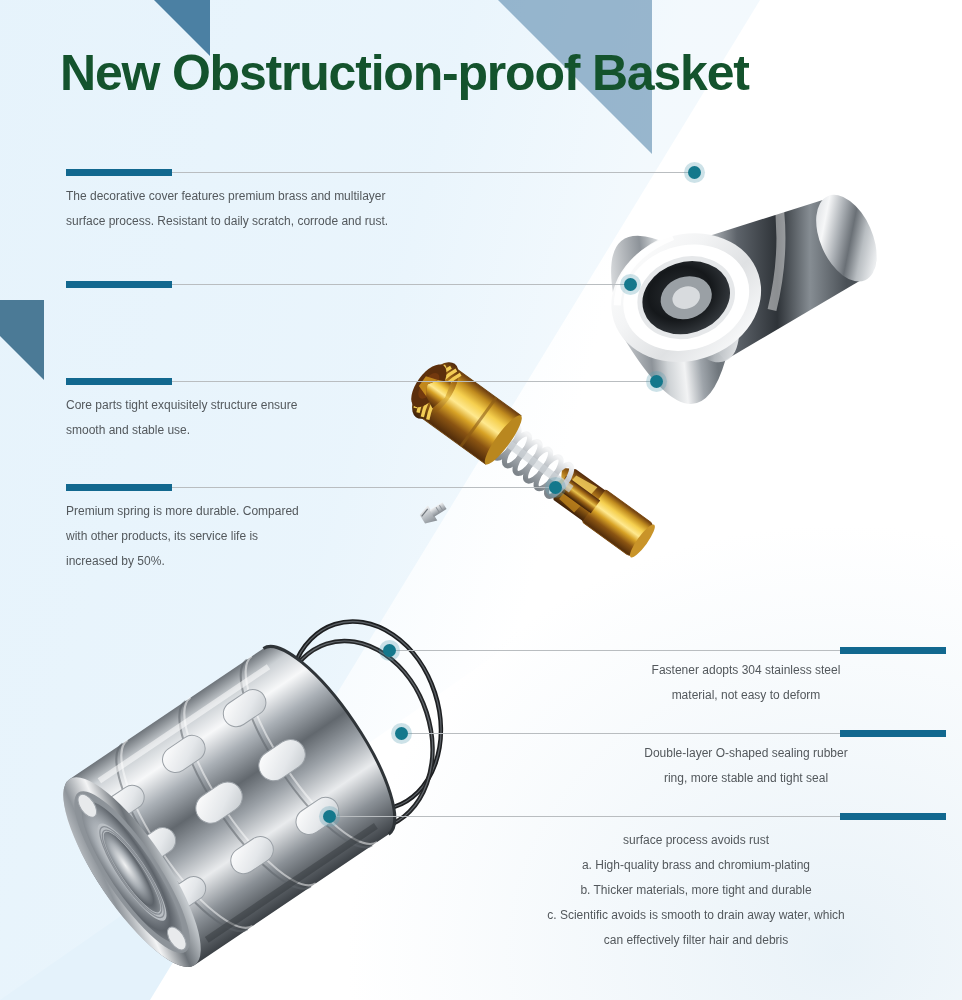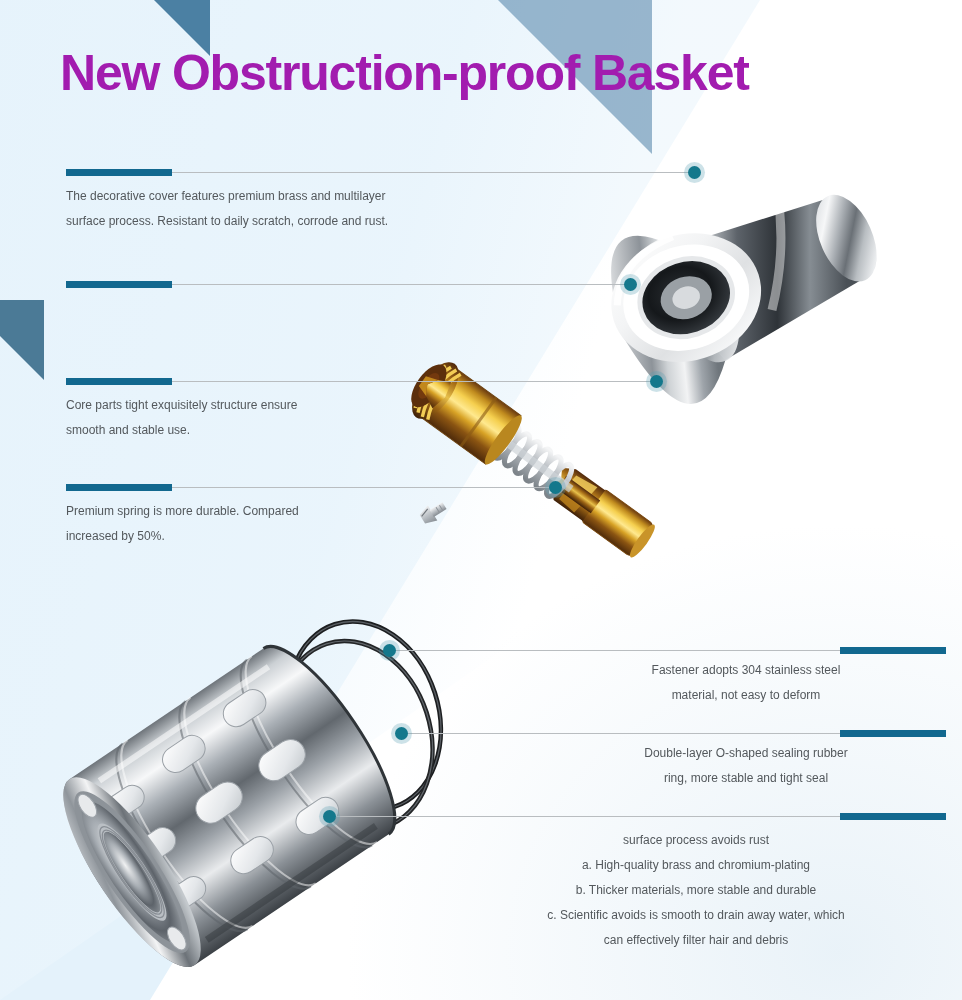--- a/index.html
+++ b/index.html
@@ -77,21 +77,21 @@
 
   
   .title {
     position: absolute;
     left: 60px;
     top: 44px;
     font-size: 50px;
     line-height: 58px;
     font-weight: bold;
     letter-spacing: -1.2px;
-    color: #a21caf;
+    color: #14532d;
     white-space: nowrap;
     z-index: 6;
   }
 
   
   .rule {
     position: absolute;
     height: 1px;
     background: #b9bdc0;
     z-index: 4;
@@ -465,34 +465,35 @@
   </div>
 
 
   <div class="callout left" style="left:66px; top:393px; width:480px;">
     <div>Core parts tight exquisitely structure ensure</div>
     <div>smooth and stable use.</div>
   </div>
 
   <div class="callout left" style="left:66px; top:499px; width:420px;">
     <div>Premium spring is more durable. Compared</div>
+    <div>with other products, its service life is</div>
     <div>increased by 50%.</div>
   </div>
 
   <div class="callout right" style="left:546px; top:658px; width:400px;">
     <div>Fastener adopts 304 stainless steel</div>
     <div>material, not easy to deform</div>
   </div>
 
   <div class="callout right" style="left:546px; top:741px; width:400px;">
     <div>Double-layer O-shaped sealing rubber</div>
     <div>ring, more stable and tight seal</div>
   </div>
 
   <div class="callout right" style="left:446px; top:828px; width:500px;">
     <div>surface process avoids rust</div>
     <div>a. High-quality brass and chromium-plating</div>
-    <div>b. Thicker materials, more stable and durable</div>
+    <div>b. Thicker materials, more tight and durable</div>
     <div>c. Scientific avoids is smooth to drain away water, which</div>
     <div>can effectively filter hair and debris</div>
   </div>
 
 </div>
 
 </body></html>

